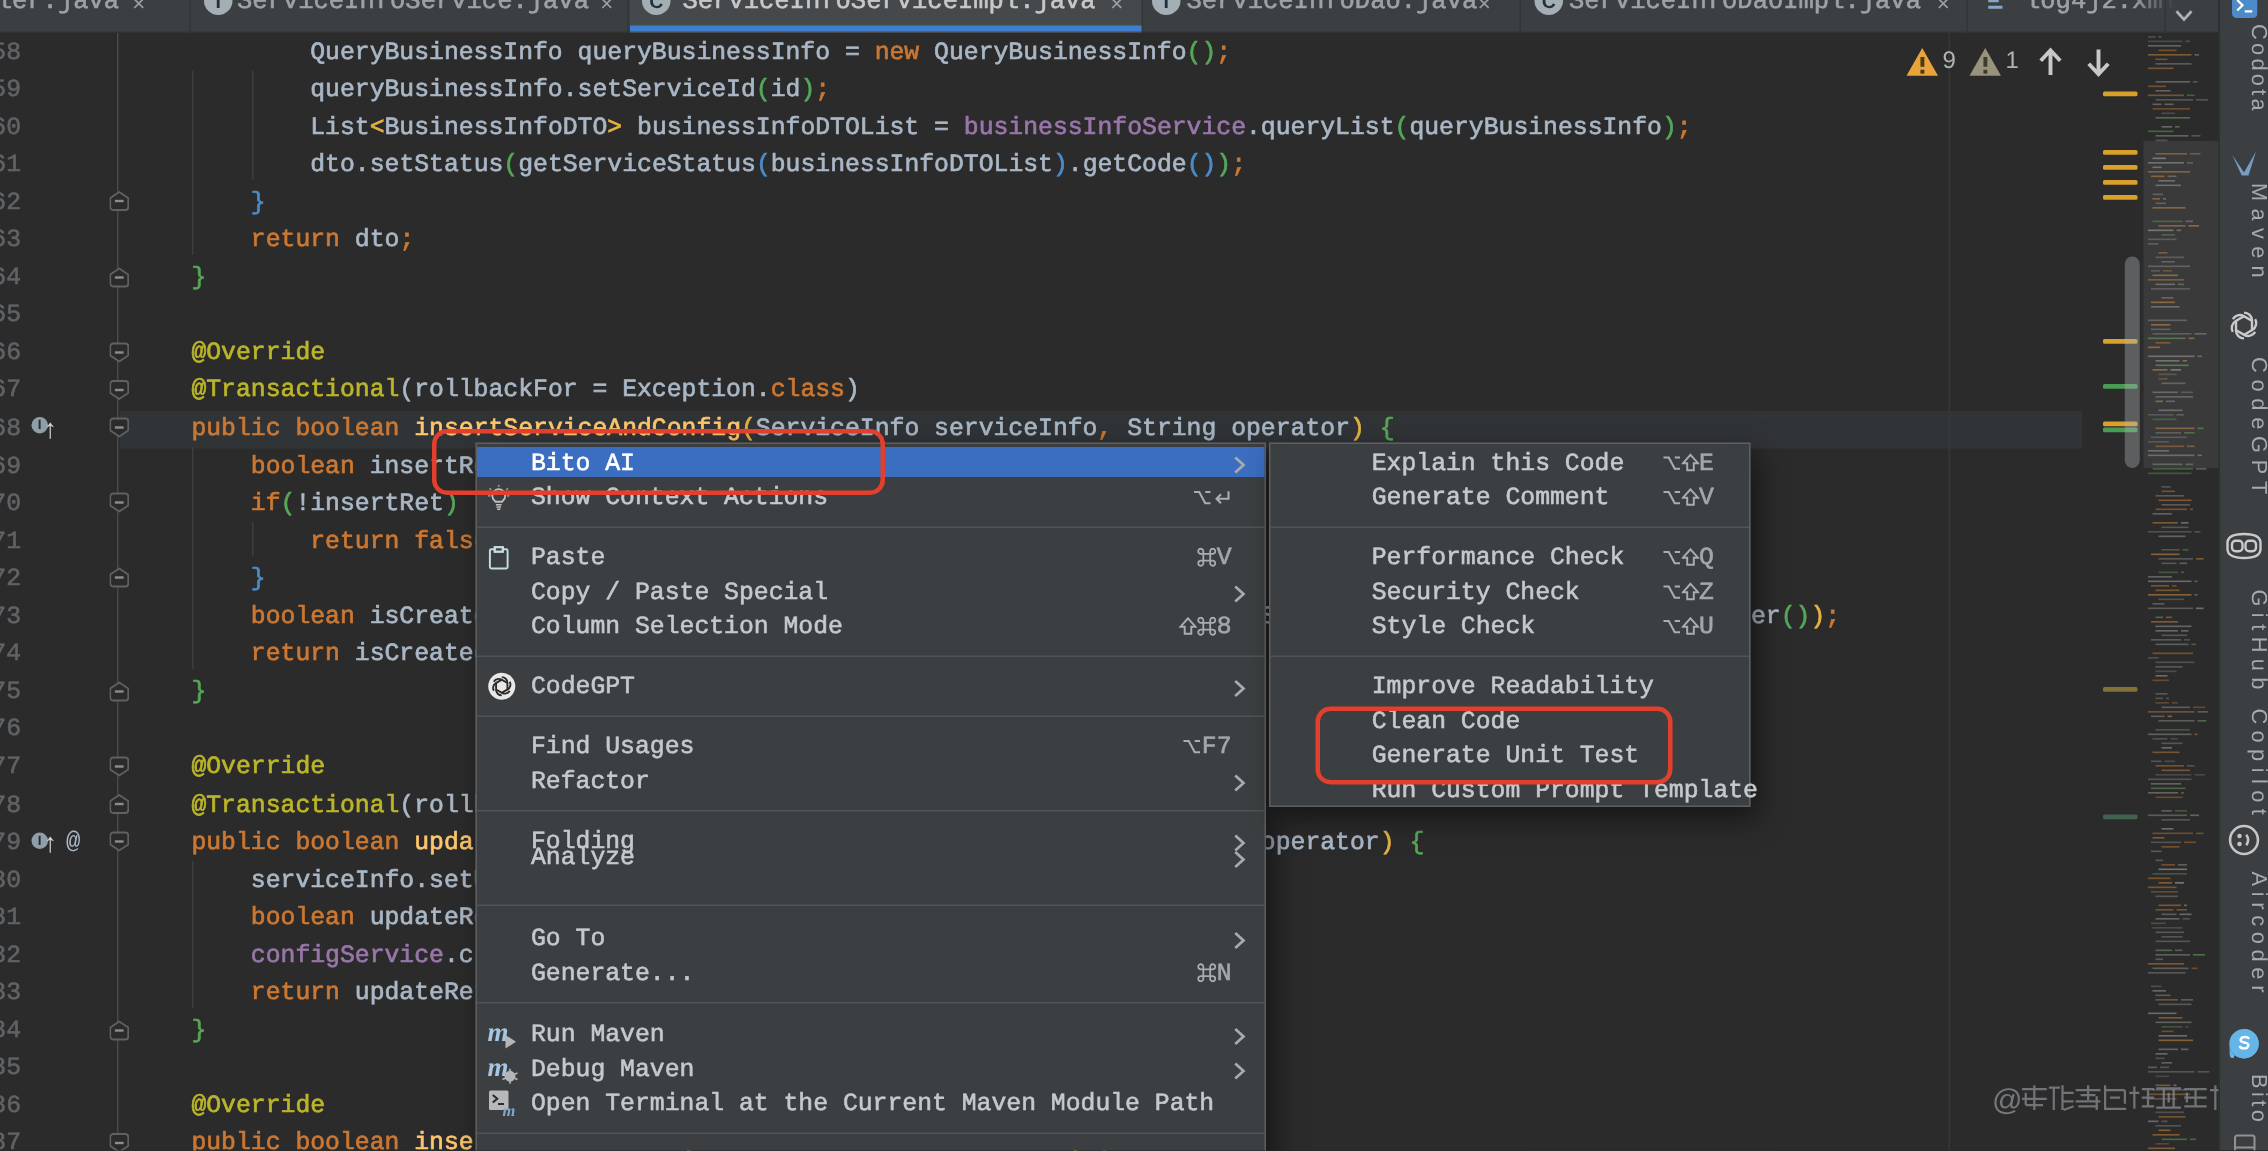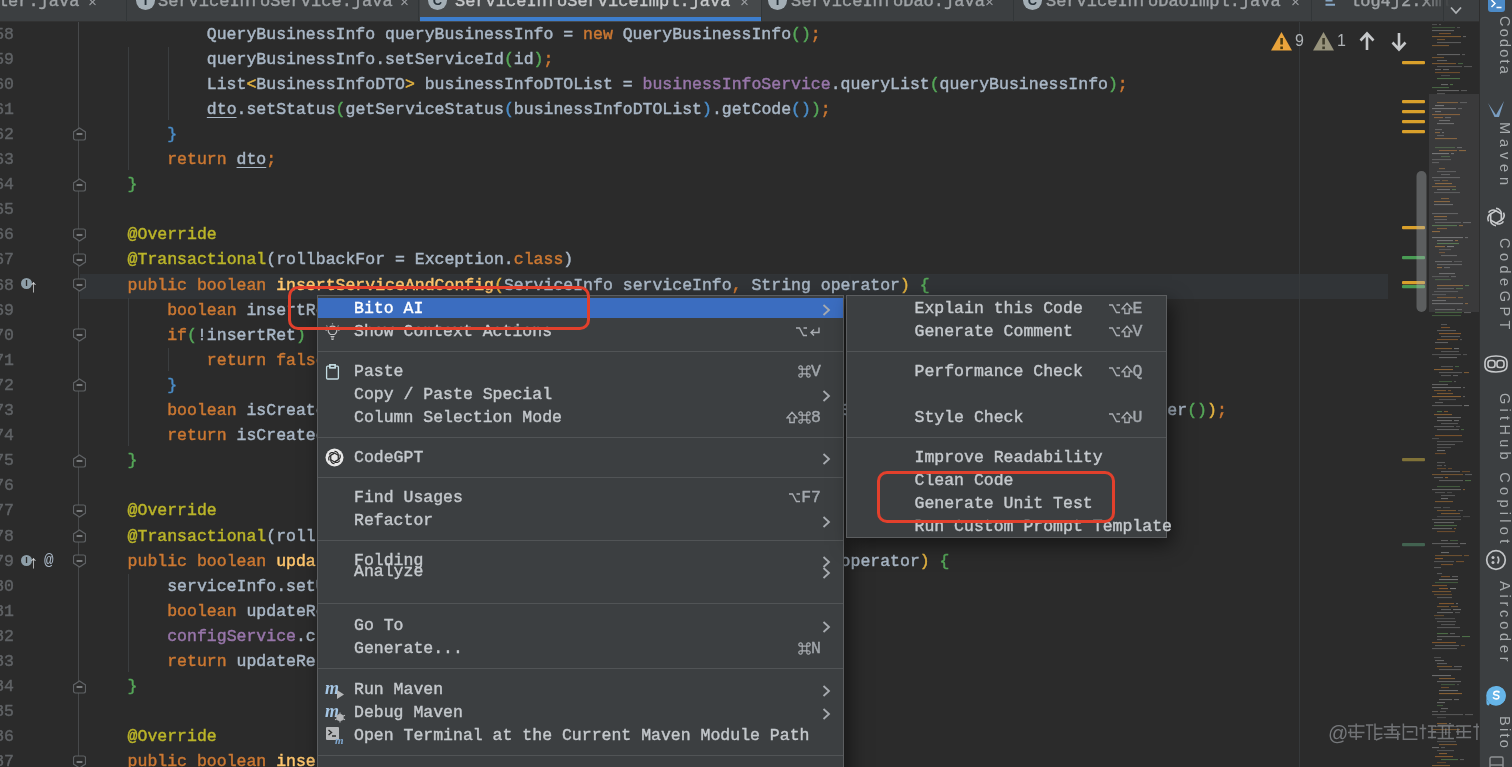--- a/index.html
+++ b/index.html
@@ -18,21 +18,21 @@
 #tabchev { position:absolute; left:1448px; top:2px; }
 
 
 #editor { position:absolute; left:0; top:0; width:1390px; height:767px; }
 .curline { position:absolute; left:80px; top:274px; width:1308px; height:25px; background:#313437; }
 .ln { position:absolute; width:0; left:14px; height:25px; line-height:25px; color:#606366; font-size:16.5px; direction:rtl; -webkit-text-stroke:0.4px currentColor; }
 .cl { position:absolute; left:88px; height:25px; line-height:25px; font-size:16.5px; color:#A9B7C6; white-space:pre; -webkit-text-stroke:0.45px currentColor; }
 .cl .k { color:#CC7832; } .cl .a { color:#BBB529; } .cl .m { color:#FFC66D; }
 .cl .f { color:#9876AA; } .cl .g { color:#55A758; }
 .cl .b { color:#4A8CC7; } .cl .y { color:#E3B341; } .cl .o { color:#CC7832; }
-.cl .u { text-decoration:underline; text-underline-offset:3px; }
+.cl .u { text-underline-offset:3px; }
 #foldline { position:absolute; left:78px; top:22px; width:1px; height:745px; background:#47494B; }
 .fold { position:absolute; }
 .ig { position:absolute; width:1px; background:#3B3E40; }
 #margin { position:absolute; left:1299px; top:22px; width:1px; height:745px; background:#36393B; }
 .ovr { position:absolute; left:21px; width:11px; height:11px; border-radius:50%; background:#8E9FA9; color:#2B2B2B; font-size:9px; font-weight:bold; text-align:center; line-height:11px; font-family:"Liberation Sans",sans-serif }
 .ovrarrow { position:absolute; left:29px; font-size:18px; color:#D3D5D7; height:20px; line-height:20px; font-family:"Liberation Sans",sans-serif }
 .atg { position:absolute; left:44px; font-size:16px; color:#A9B7C6; height:25px; line-height:25px }
 
 
 #inspect { position:absolute; left:0; top:31px; width:1450px; height:22px; color:#AFB3B6; font-family:"Liberation Sans",sans-serif }
@@ -659,20 +659,25 @@
             <path d="M1 3 h3.5 l4 7.5 h3.5 M8.5 3 H12" fill="none" stroke="#A9ADB2" stroke-width="1.4"></path>
           </svg><svg width="12" height="13" viewBox="0 0 12 13" style="vertical-align:-2px">
             <path d="M6 1.2 L11 6.8 H8.2 V11.5 H3.8 V6.8 H1 Z" fill="none" stroke="#A9ADB2" stroke-width="1.3"></path>
           </svg>V</span></div>
 <div class="msep" style="top:55px"></div>
 <div class="mi" style="top:64px"><span class="slabel">Performance Check</span><span class="ssc"><svg width="13" height="13" viewBox="0 0 13 13" style="vertical-align:-2px">
             <path d="M1 3 h3.5 l4 7.5 h3.5 M8.5 3 H12" fill="none" stroke="#A9ADB2" stroke-width="1.4"></path>
           </svg><svg width="12" height="13" viewBox="0 0 12 13" style="vertical-align:-2px">
             <path d="M6 1.2 L11 6.8 H8.2 V11.5 H3.8 V6.8 H1 Z" fill="none" stroke="#A9ADB2" stroke-width="1.3"></path>
           </svg>Q</span></div>
+<div class="mi" style="top:87px"><span class="slabel">Security Check</span><span class="ssc"><svg width="13" height="13" viewBox="0 0 13 13" style="vertical-align:-2px">
+            <path d="M1 3 h3.5 l4 7.5 h3.5 M8.5 3 H12" fill="none" stroke="#A9ADB2" stroke-width="1.4"></path>
+          </svg><svg width="12" height="13" viewBox="0 0 12 13" style="vertical-align:-2px">
+            <path d="M6 1.2 L11 6.8 H8.2 V11.5 H3.8 V6.8 H1 Z" fill="none" stroke="#A9ADB2" stroke-width="1.3"></path>
+          </svg>Z</span></div>
 <div class="mi" style="top:110px"><span class="slabel">Style Check</span><span class="ssc"><svg width="13" height="13" viewBox="0 0 13 13" style="vertical-align:-2px">
             <path d="M1 3 h3.5 l4 7.5 h3.5 M8.5 3 H12" fill="none" stroke="#A9ADB2" stroke-width="1.4"></path>
           </svg><svg width="12" height="13" viewBox="0 0 12 13" style="vertical-align:-2px">
             <path d="M6 1.2 L11 6.8 H8.2 V11.5 H3.8 V6.8 H1 Z" fill="none" stroke="#A9ADB2" stroke-width="1.3"></path>
           </svg>U</span></div>
 <div class="msep" style="top:141px"></div>
 <div class="mi" style="top:150px"><span class="slabel">Improve Readability</span></div>
 <div class="mi" style="top:173px"><span class="slabel">Clean Code</span></div>
 <div class="mi" style="top:196px"><span class="slabel">Generate Unit Test</span></div>
 <div class="mi" style="top:219px"><span class="slabel">Run Custom Prompt Template</span></div>

